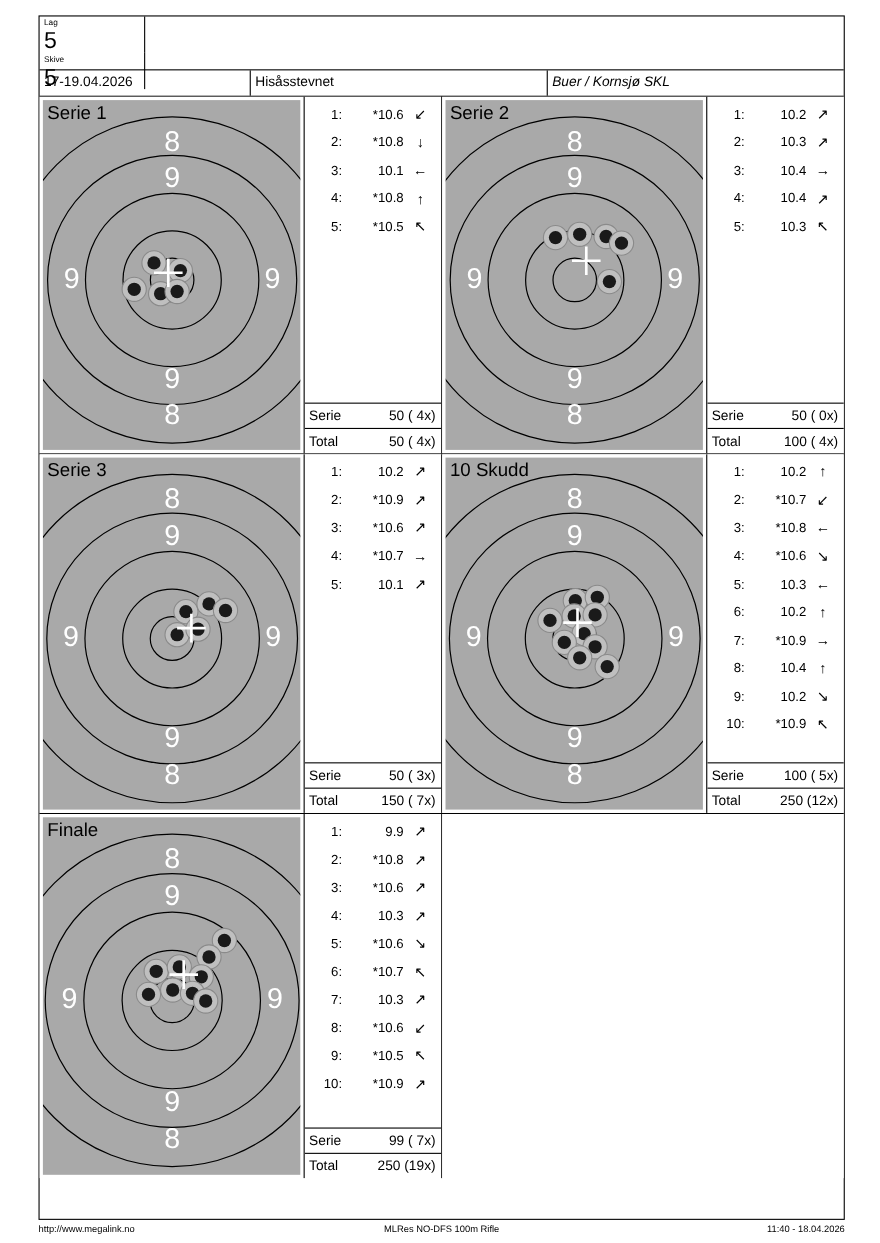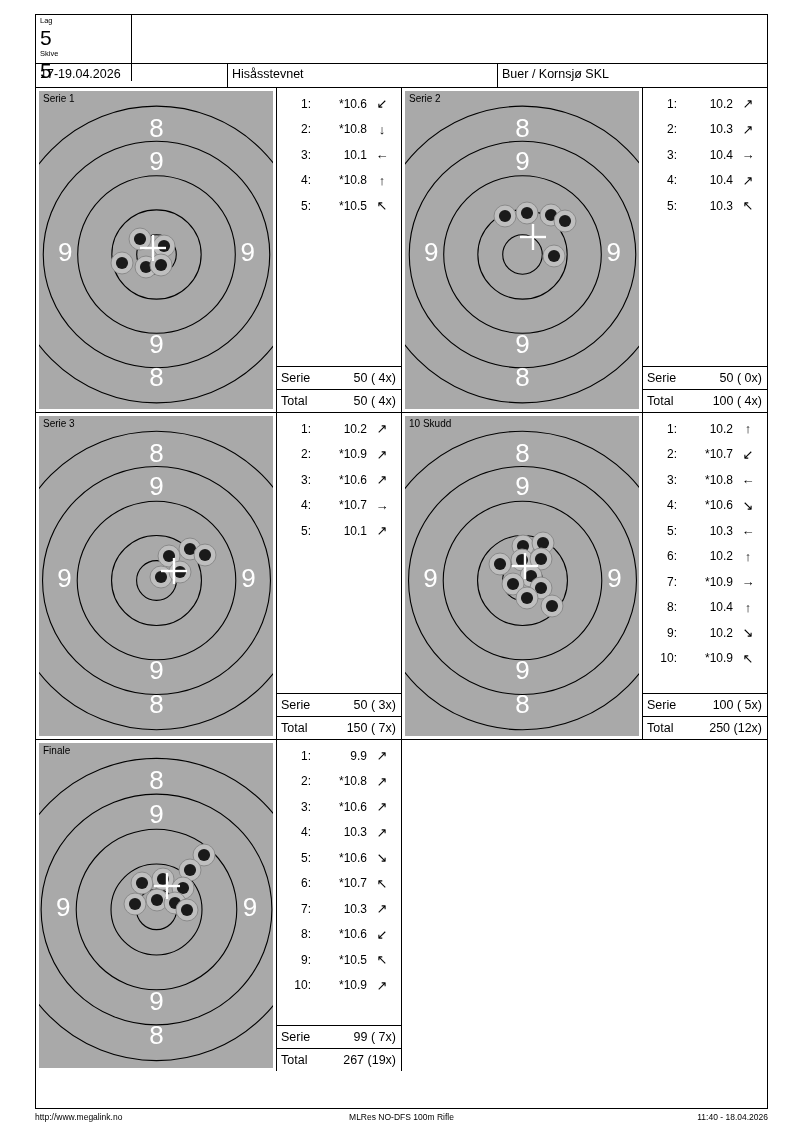--- a/index.html
+++ b/index.html
@@ -40,21 +40,21 @@
   .hdr-row2 { display:flex; height:24px; border-bottom:1px solid #000; font-size:12.5px; }
   .hdr-row2 > div { border-right:1px solid #000; box-sizing:border-box; padding:4px 0 0 4px; }
   .hdr-row2 > div:last-child { border-right:none; }
   .r2-dist { width:192px; }
   .r2-club { flex:1; }
   .r2-class { width:75px; }
   .r2-extra { width:75px; }
 
   .hdr-row3 { display:flex; height:23px; border-bottom:1px solid #000; font-size:12.5px; }
   .hdr-row3 > div { border-right:1px solid #000; box-sizing:border-box; padding:3px 0 0 4px; }
-  .hdr-row3 > div:last-child { border-right:none; }
+  .hdr-row3 > div:last-child { border-right:none;font-style:italic; }
   .r3-date { width:192px; }
   .r3-place { width:270px; }
   .r3-team { flex:1; }
 
   
   .body-grid { }
   .band { display:flex; border-bottom:1px solid #000; box-sizing:border-box; }
   .band:last-child { border-bottom:none; }
 
   .panel { display:flex; box-sizing:border-box; }
@@ -68,21 +68,21 @@
     border-right:1px solid #000;
     background:#ffffff;
   }
   .target-box {
     position:absolute; left:3px; top:3px; right:3px; bottom:3px;
     background:#a9a9a9;
     overflow:hidden;
   }
   .serie-label {
     position:absolute; left:4px; top:2px;
-    font-size:10px; color:#000; z-index:5;
+    font-size:17px; color:#000; z-index:5;
   }
   .ring-svg { position:absolute; left:0; top:0; }
 
   .scores-col {
     width:124px;
     box-sizing:border-box;
     display:flex; flex-direction:column;
     background:#fff;
   }
   .shot-list { flex:1; padding-top:3px; }
@@ -564,21 +564,21 @@
                   <span class="shot-val">*10.9</span>
                   <span class="shot-arrow">↗</span>
                 </div>
               </div>
               <div class="sum-row">
                 <span class="sum-label">Serie</span>
                 <span class="sum-val">99 ( 7x)</span>
               </div>
               <div class="sum-row">
                 <span class="sum-label">Total</span>
-                <span class="sum-val">267 (19x)</span>
+                <span class="sum-val">250 (19x)</span>
               </div>
             </div>
           </div>
           <div class="empty-panel"></div>
         </div>
     </div>
 
   </div>
 
   <div class="footer">

